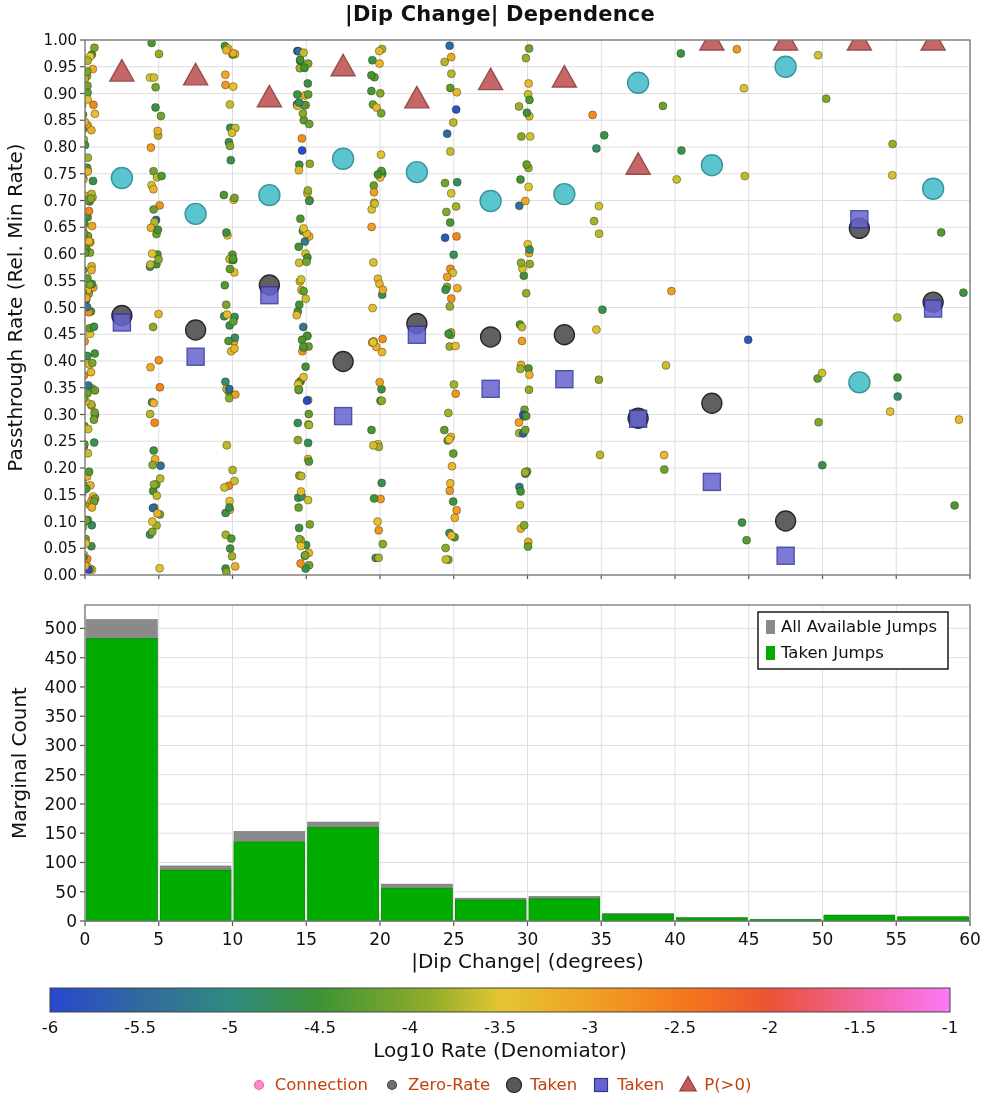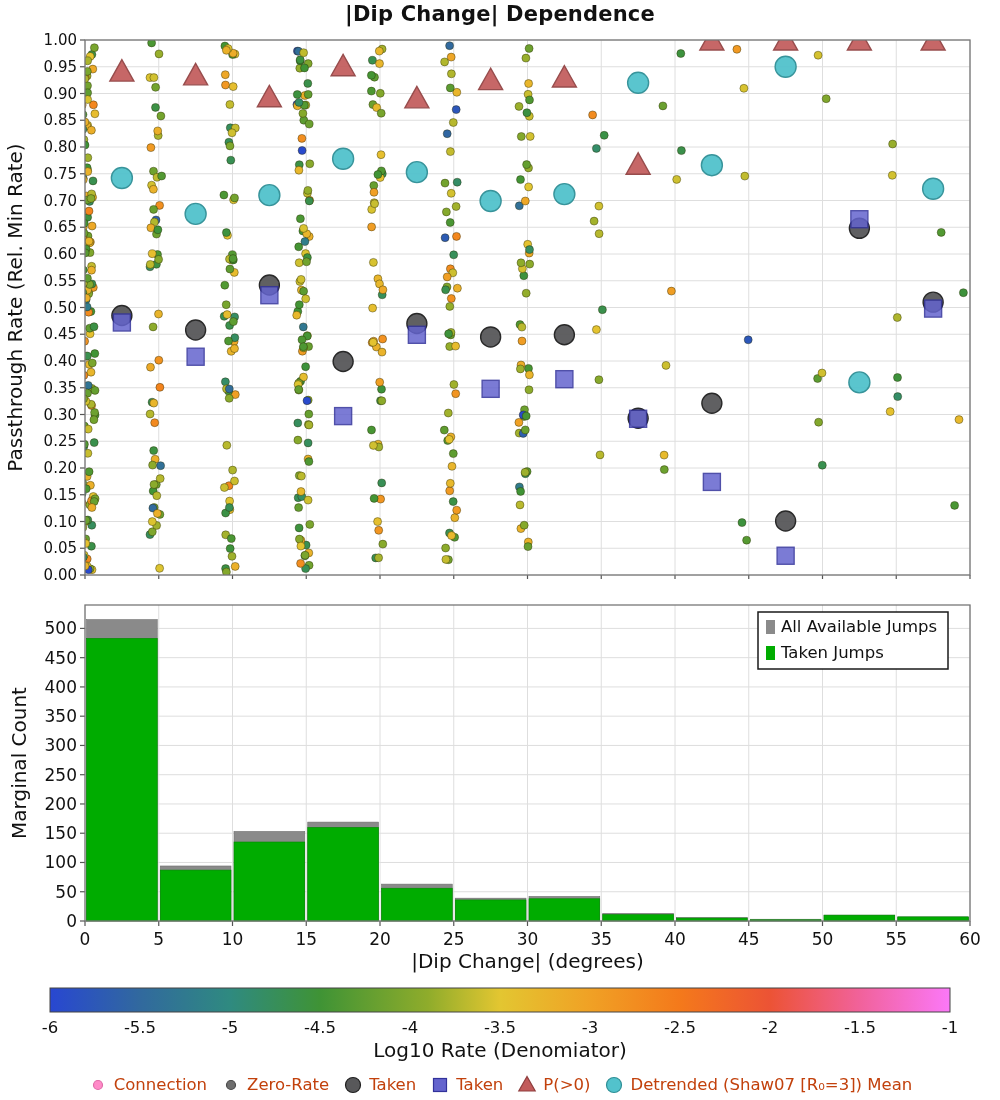--- a/index.html
+++ b/index.html
@@ -869,20 +869,14 @@
           <rect x="3.5" y="4.5" width="13" height="13" fill="#6464CE" stroke="#32329B" stroke-width="1.2"></rect>
         </svg>
         <span>Taken</span>
       </div>
       <div class="leg-item">
         <svg width="20" height="20">
           <path d="M10 2.5 L1.8 17 L18.2 17 Z" fill="#C25B5B" stroke="#8F3E3E" stroke-width="1.2"></path>
         </svg>
         <span>P(&gt;0)</span>
       </div>
-      <div class="leg-item">
-        <svg width="20" height="20">
-          <circle cx="10" cy="11" r="7.5" fill="#52C2CC" stroke="#2E8F96" stroke-width="1.2"></circle>
-        </svg>
-        <span>Detrended (Shaw07 [R₀=3]) Mean</span>
-      </div>
     </div>
 </div>
 
 </body></html>

